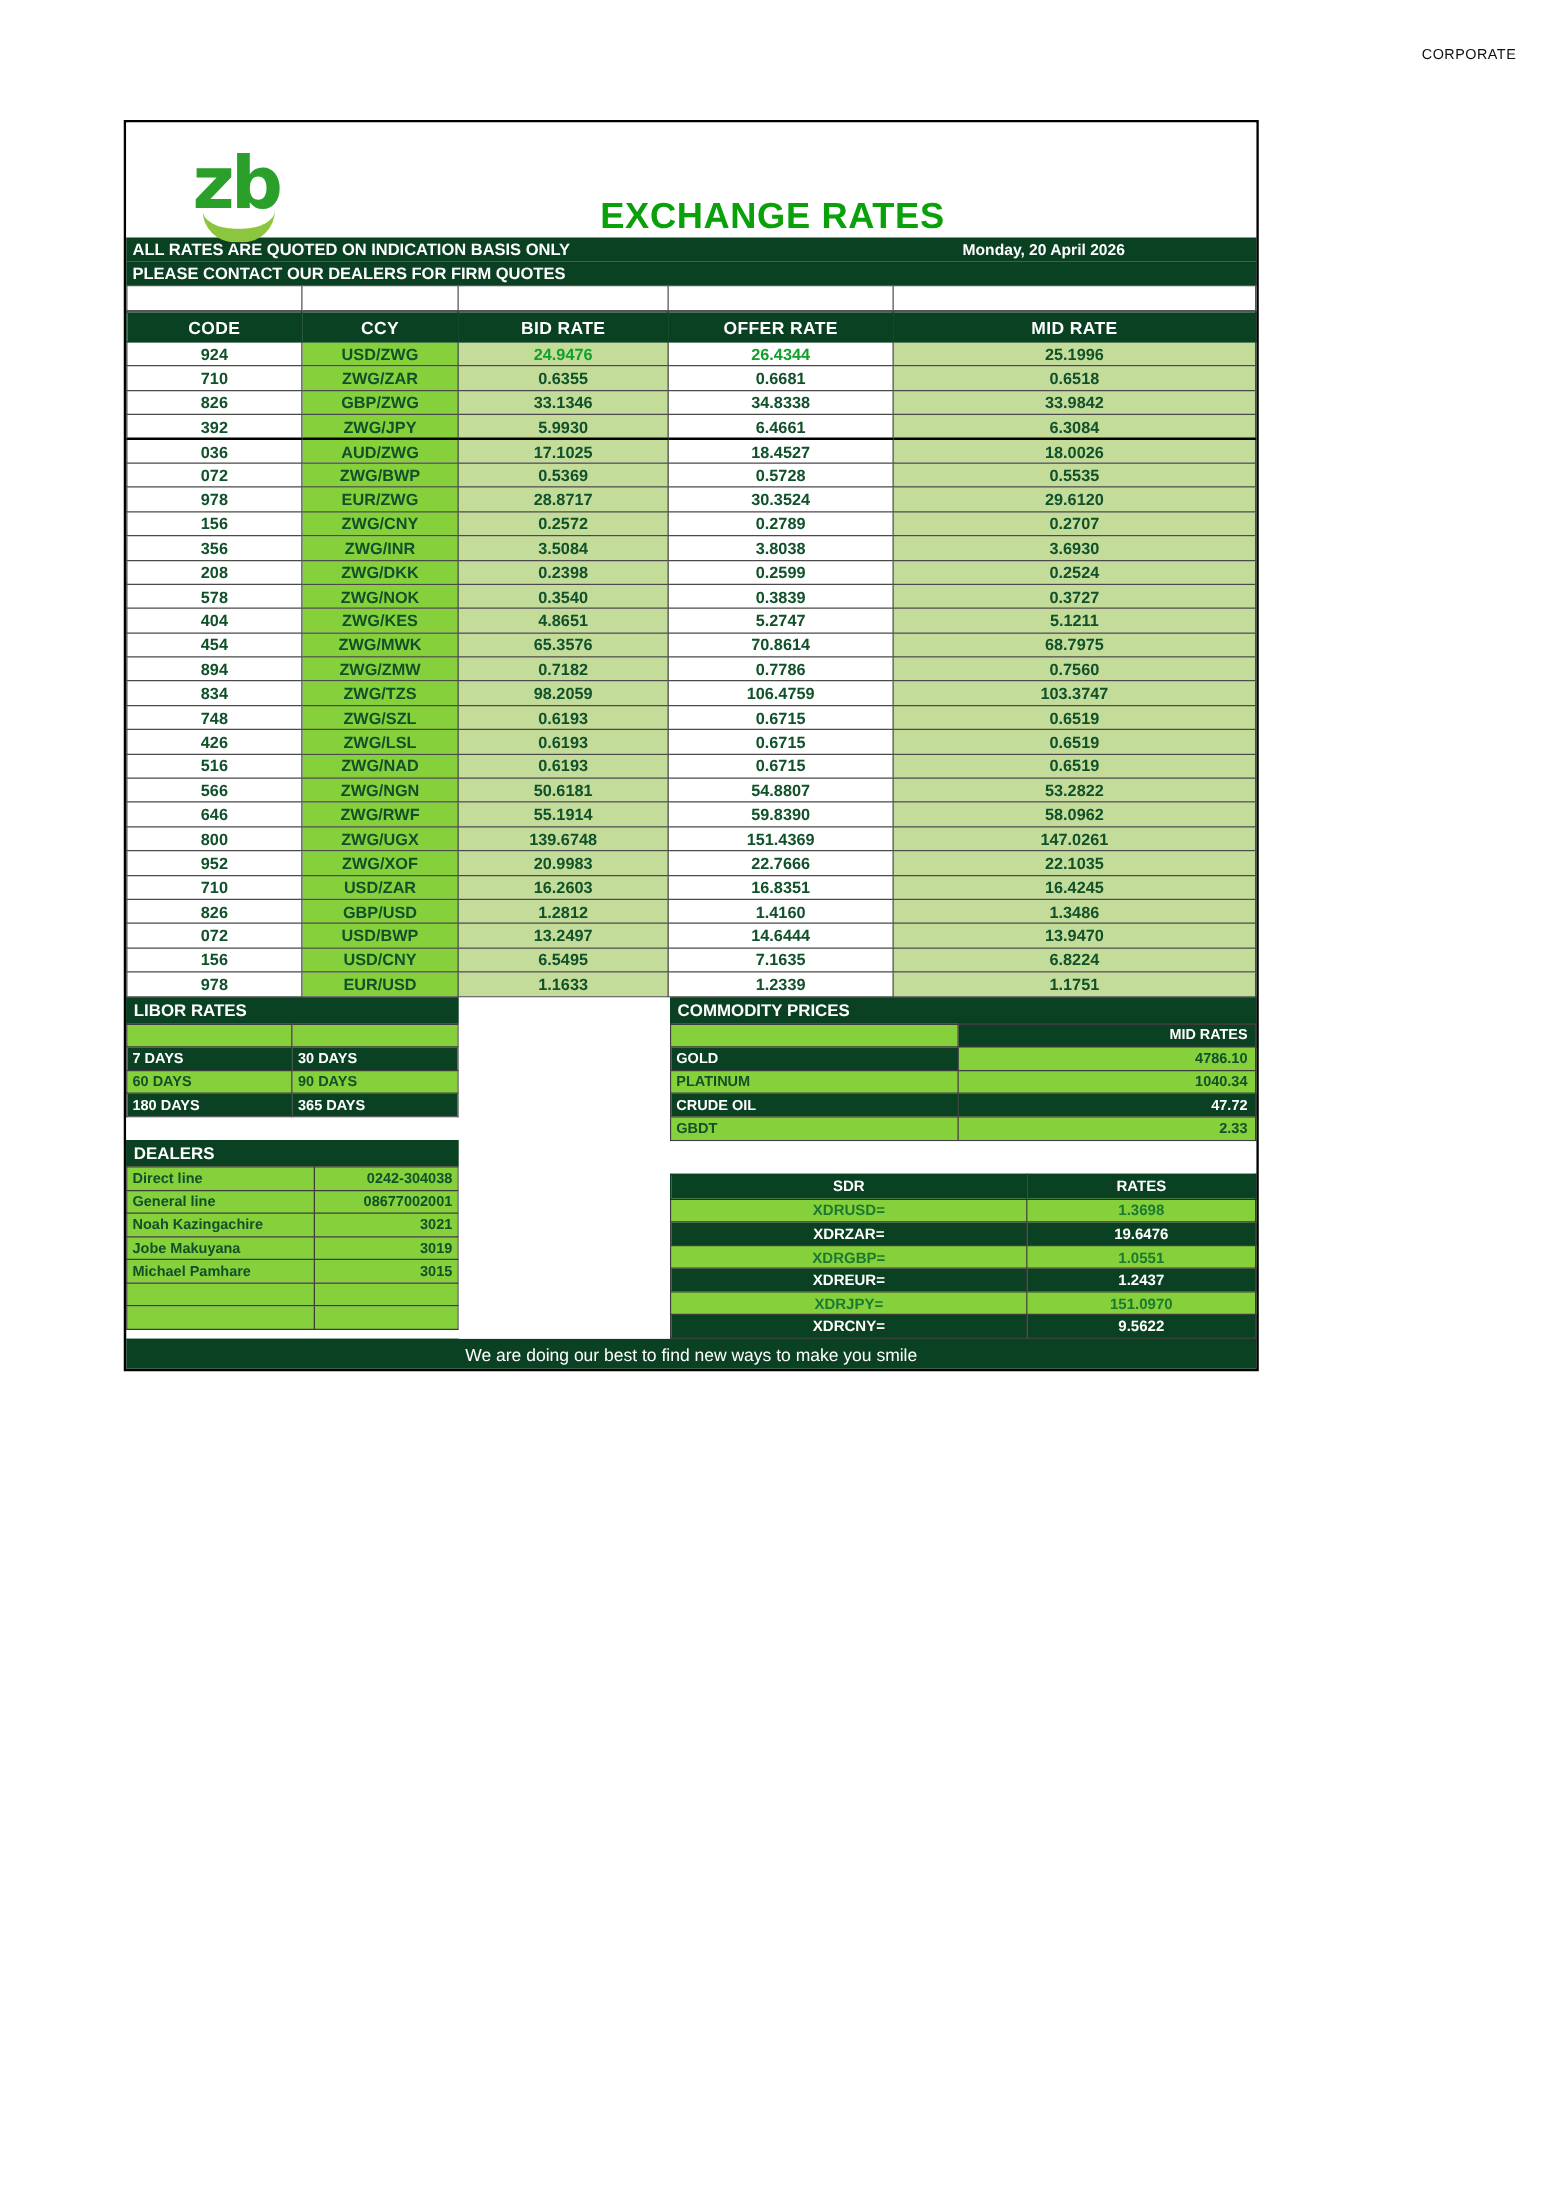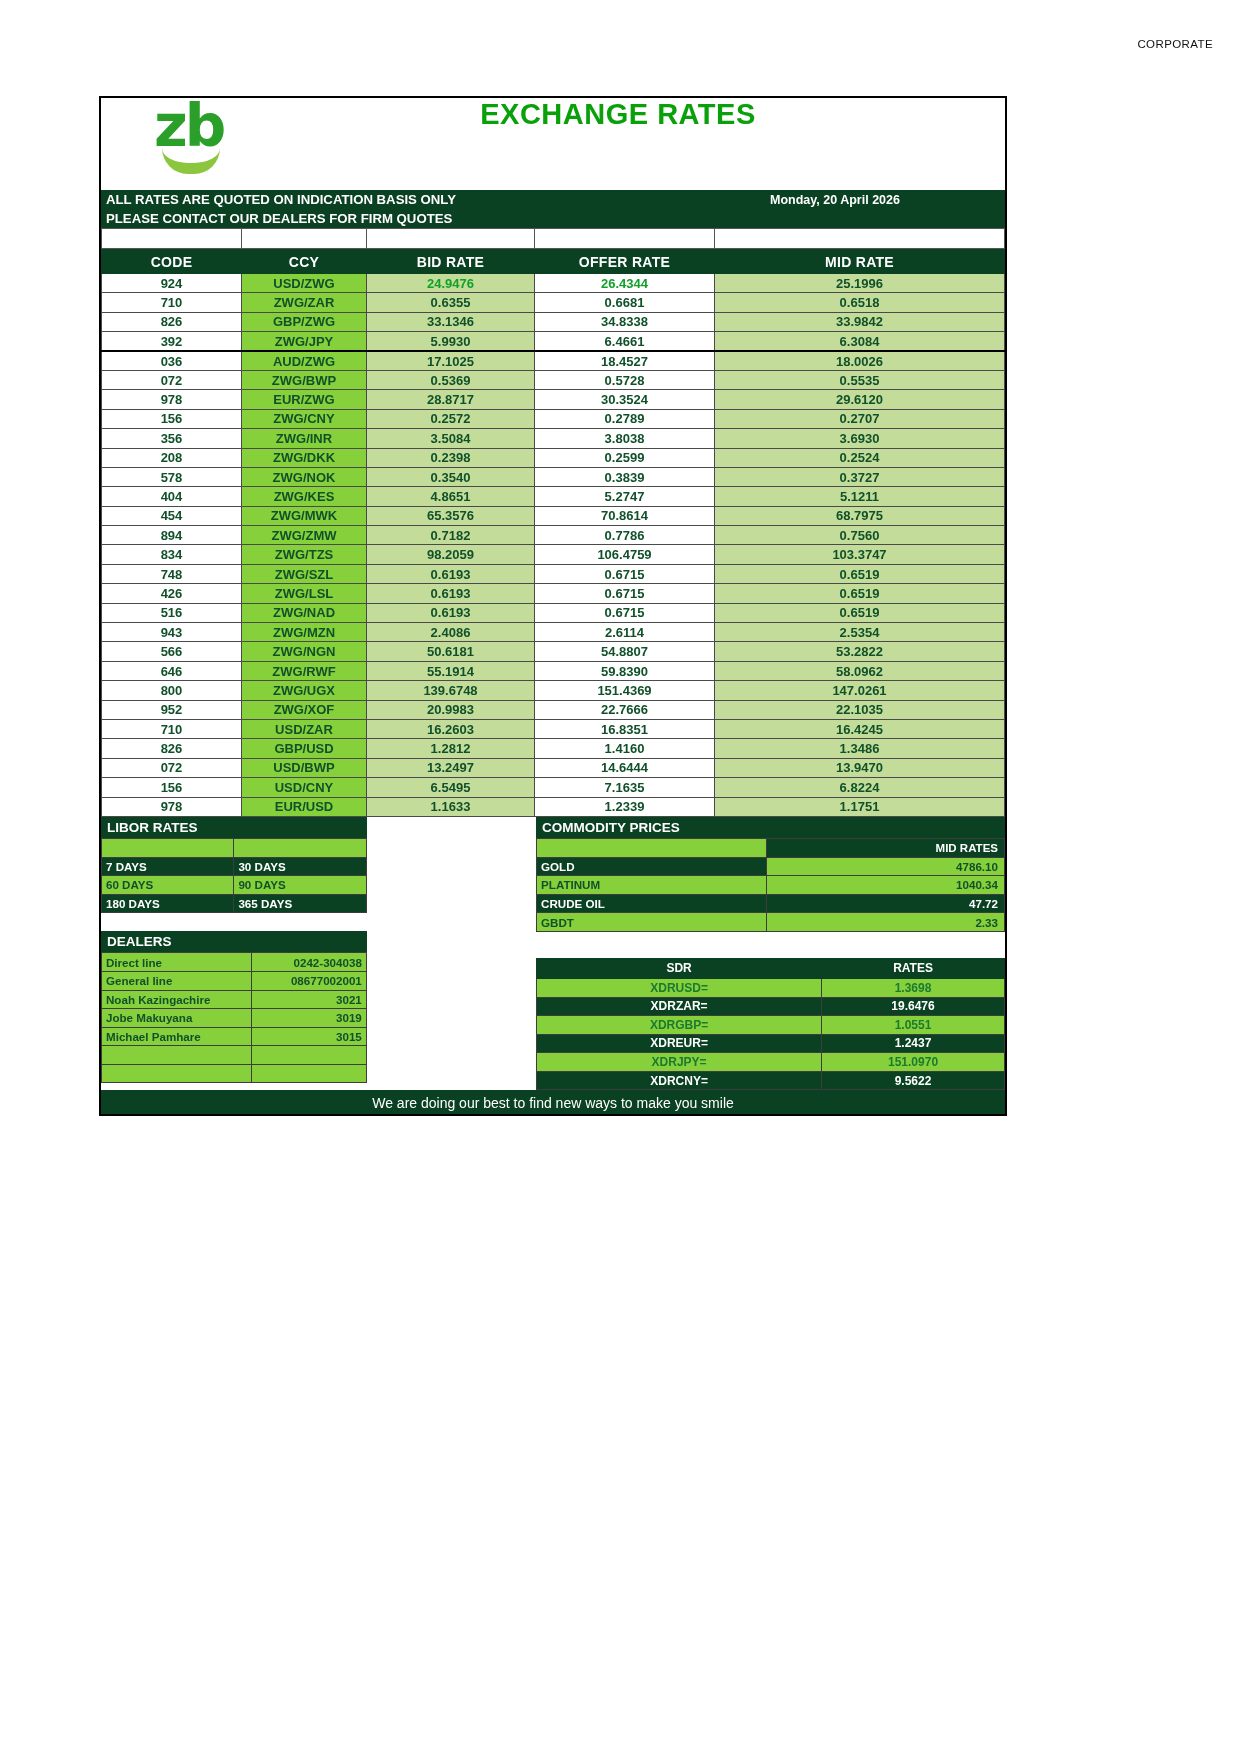--- a/index.html
+++ b/index.html
@@ -26,21 +26,21 @@
   }
 
   .sheet {
     position: absolute;
     left: 99px; top: 96px; width: 908px;
     border: 2px solid #000;
     background: #fff;
   }
 
   
-  .topbar { display: flex; align-items: flex-start; height: 92px; background:#fff; }
+  .topbar { display: flex; align-items: flex-end; height: 92px; background:#fff; }
   .logo-wrap { width: 190px; display:flex; align-items:center; justify-content:center; }
   .logo { position: relative; width: 84px; height: 72px; }
   .logo .zb {
     font-size: 58px; font-weight: bold; color: #2aa02a;
     font-family: "DejaVu Sans", sans-serif; line-height: 56px;
     letter-spacing: -3px;
   }
   .logo .smile {
     position: absolute; left: 8px; top: 50px; width: 58px; height: 26px;
     border: 0 solid transparent; border-bottom: 11px solid #8cc63e;
@@ -306,27 +306,20 @@
           <td class="c-mid">0.6519</td>
         </tr>
         <tr>
           <td class="c-code">516</td>
           <td class="c-ccy">ZWG/NAD</td>
           <td class="c-bid">0.6193</td>
           <td class="c-offer">0.6715</td>
           <td class="c-mid">0.6519</td>
         </tr>
         <tr>
-          <td class="c-code">943</td>
-          <td class="c-ccy">ZWG/MZN</td>
-          <td class="c-bid">2.4086</td>
-          <td class="c-offer">2.6114</td>
-          <td class="c-mid">2.5354</td>
-        </tr>
-        <tr>
           <td class="c-code">566</td>
           <td class="c-ccy">ZWG/NGN</td>
           <td class="c-bid">50.6181</td>
           <td class="c-offer">54.8807</td>
           <td class="c-mid">53.2822</td>
         </tr>
         <tr>
           <td class="c-code">646</td>
           <td class="c-ccy">ZWG/RWF</td>
           <td class="c-bid">55.1914</td>

